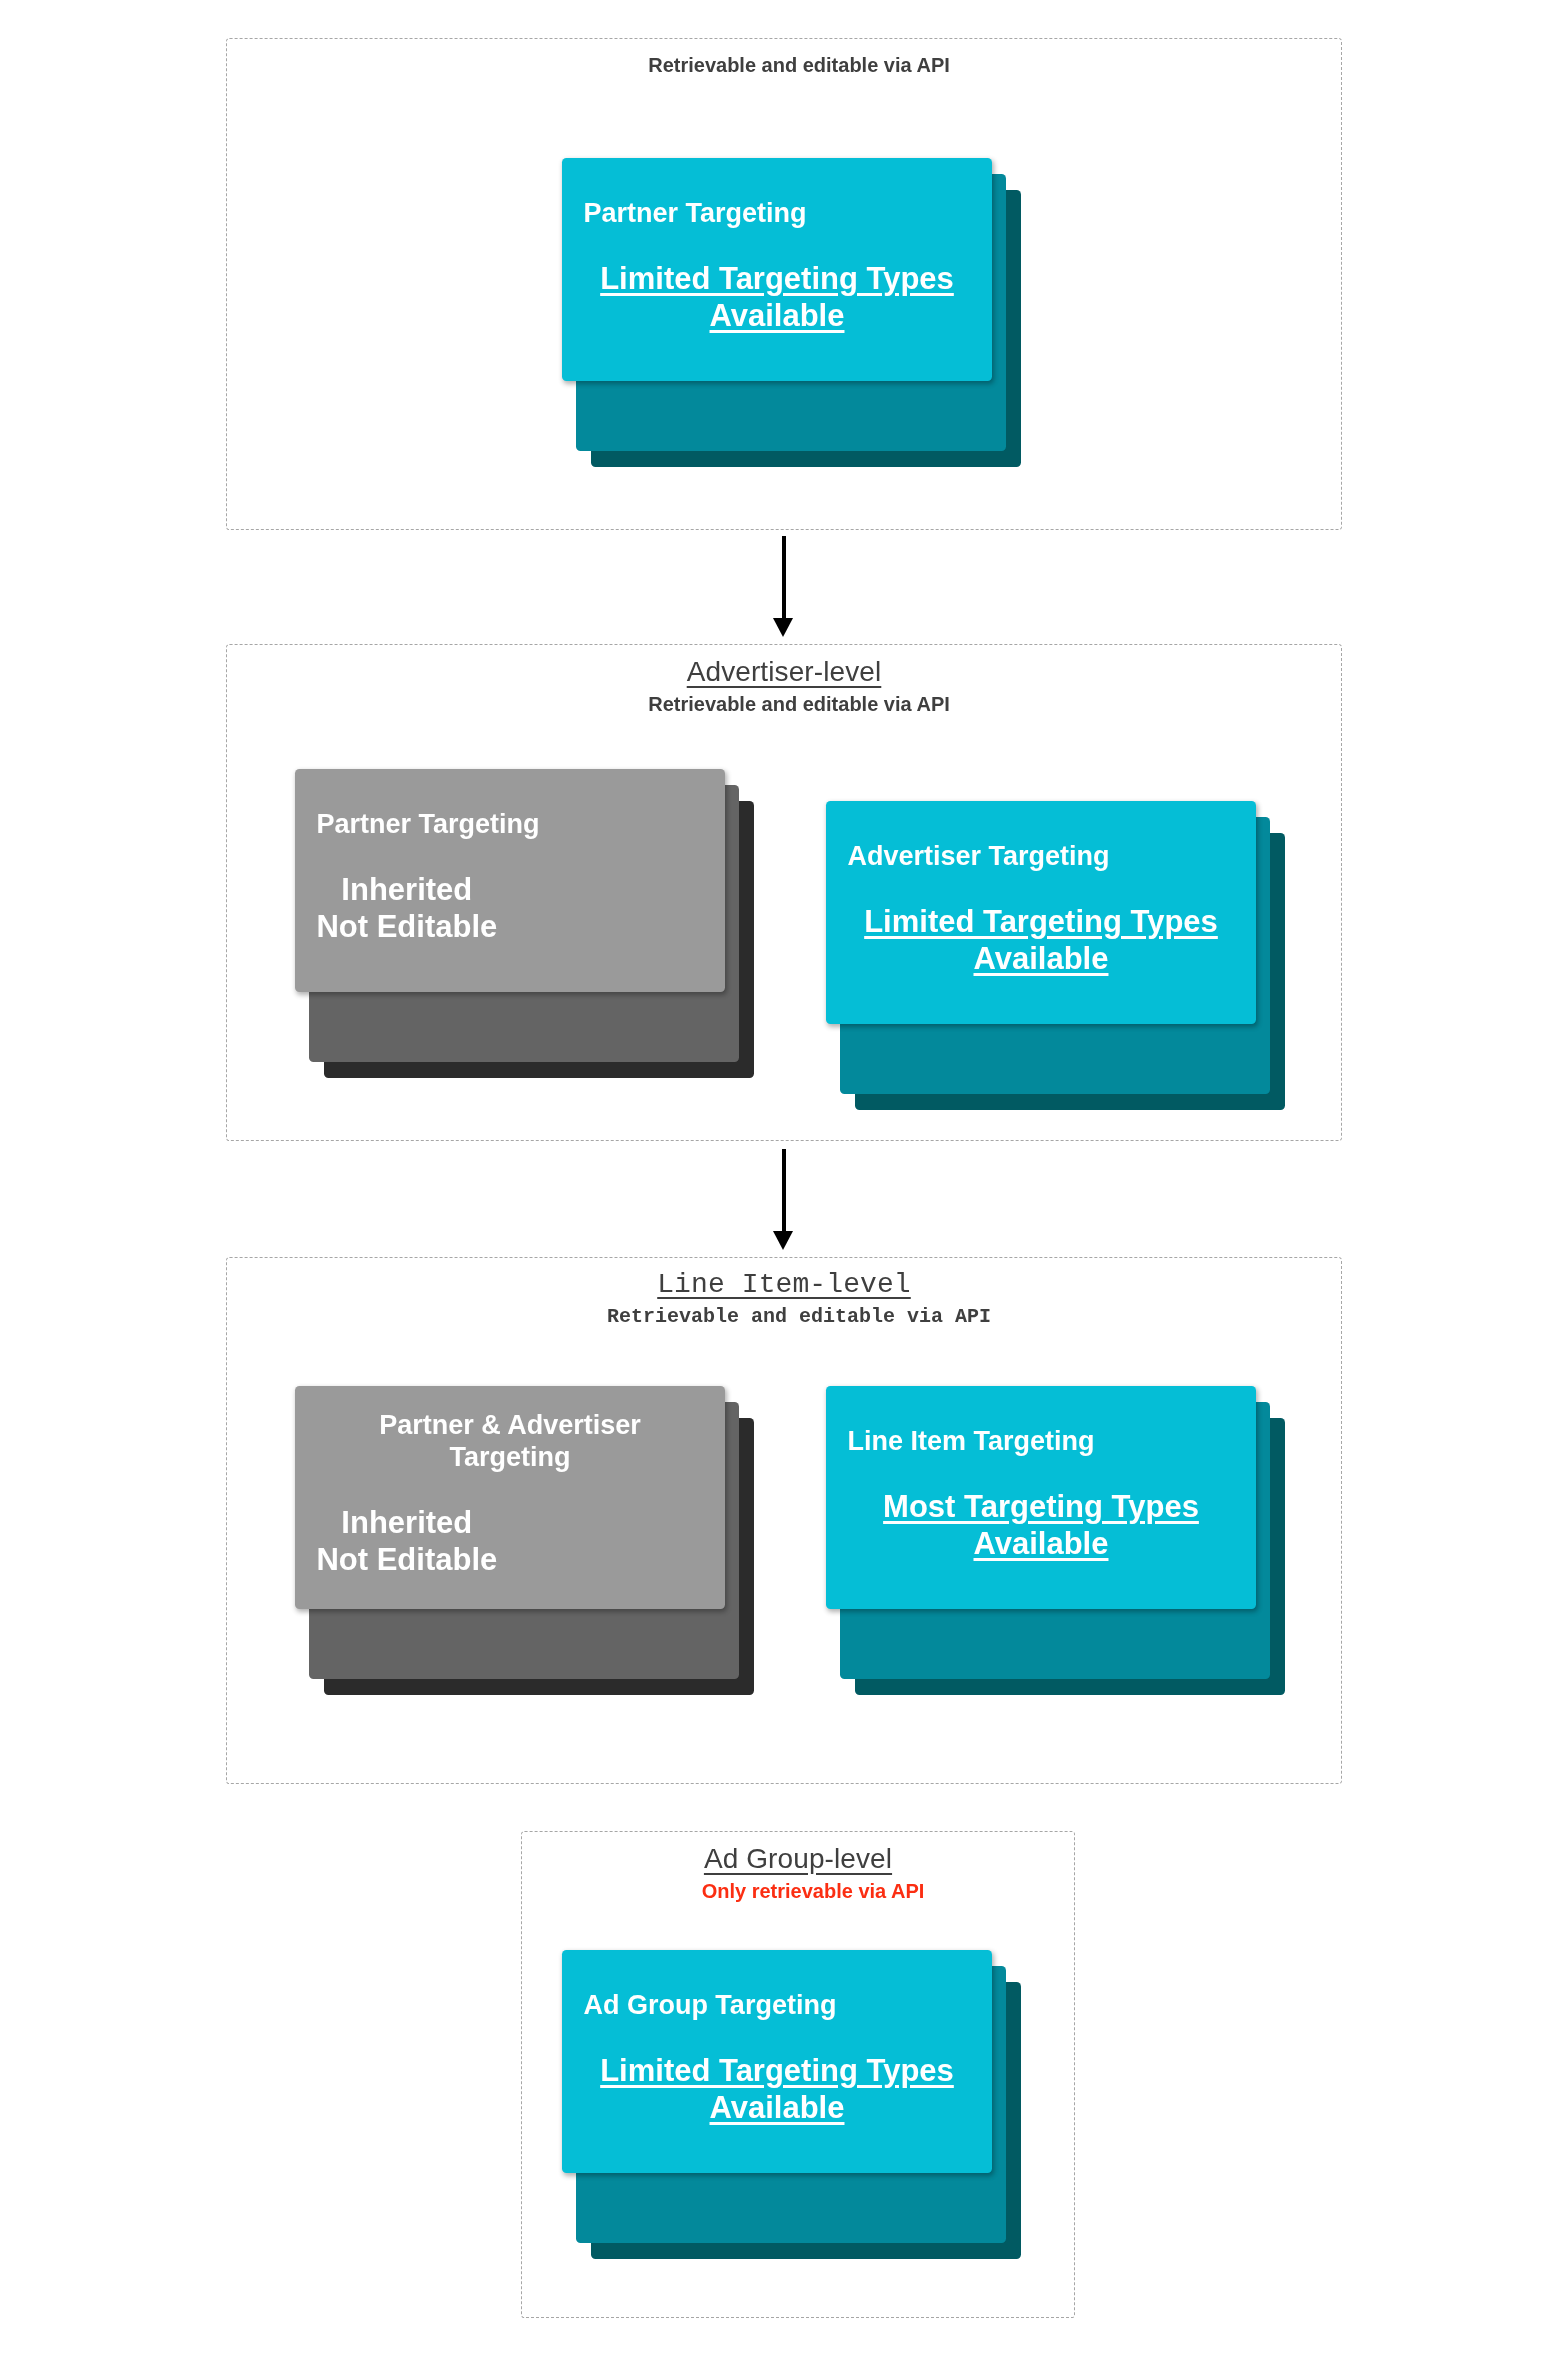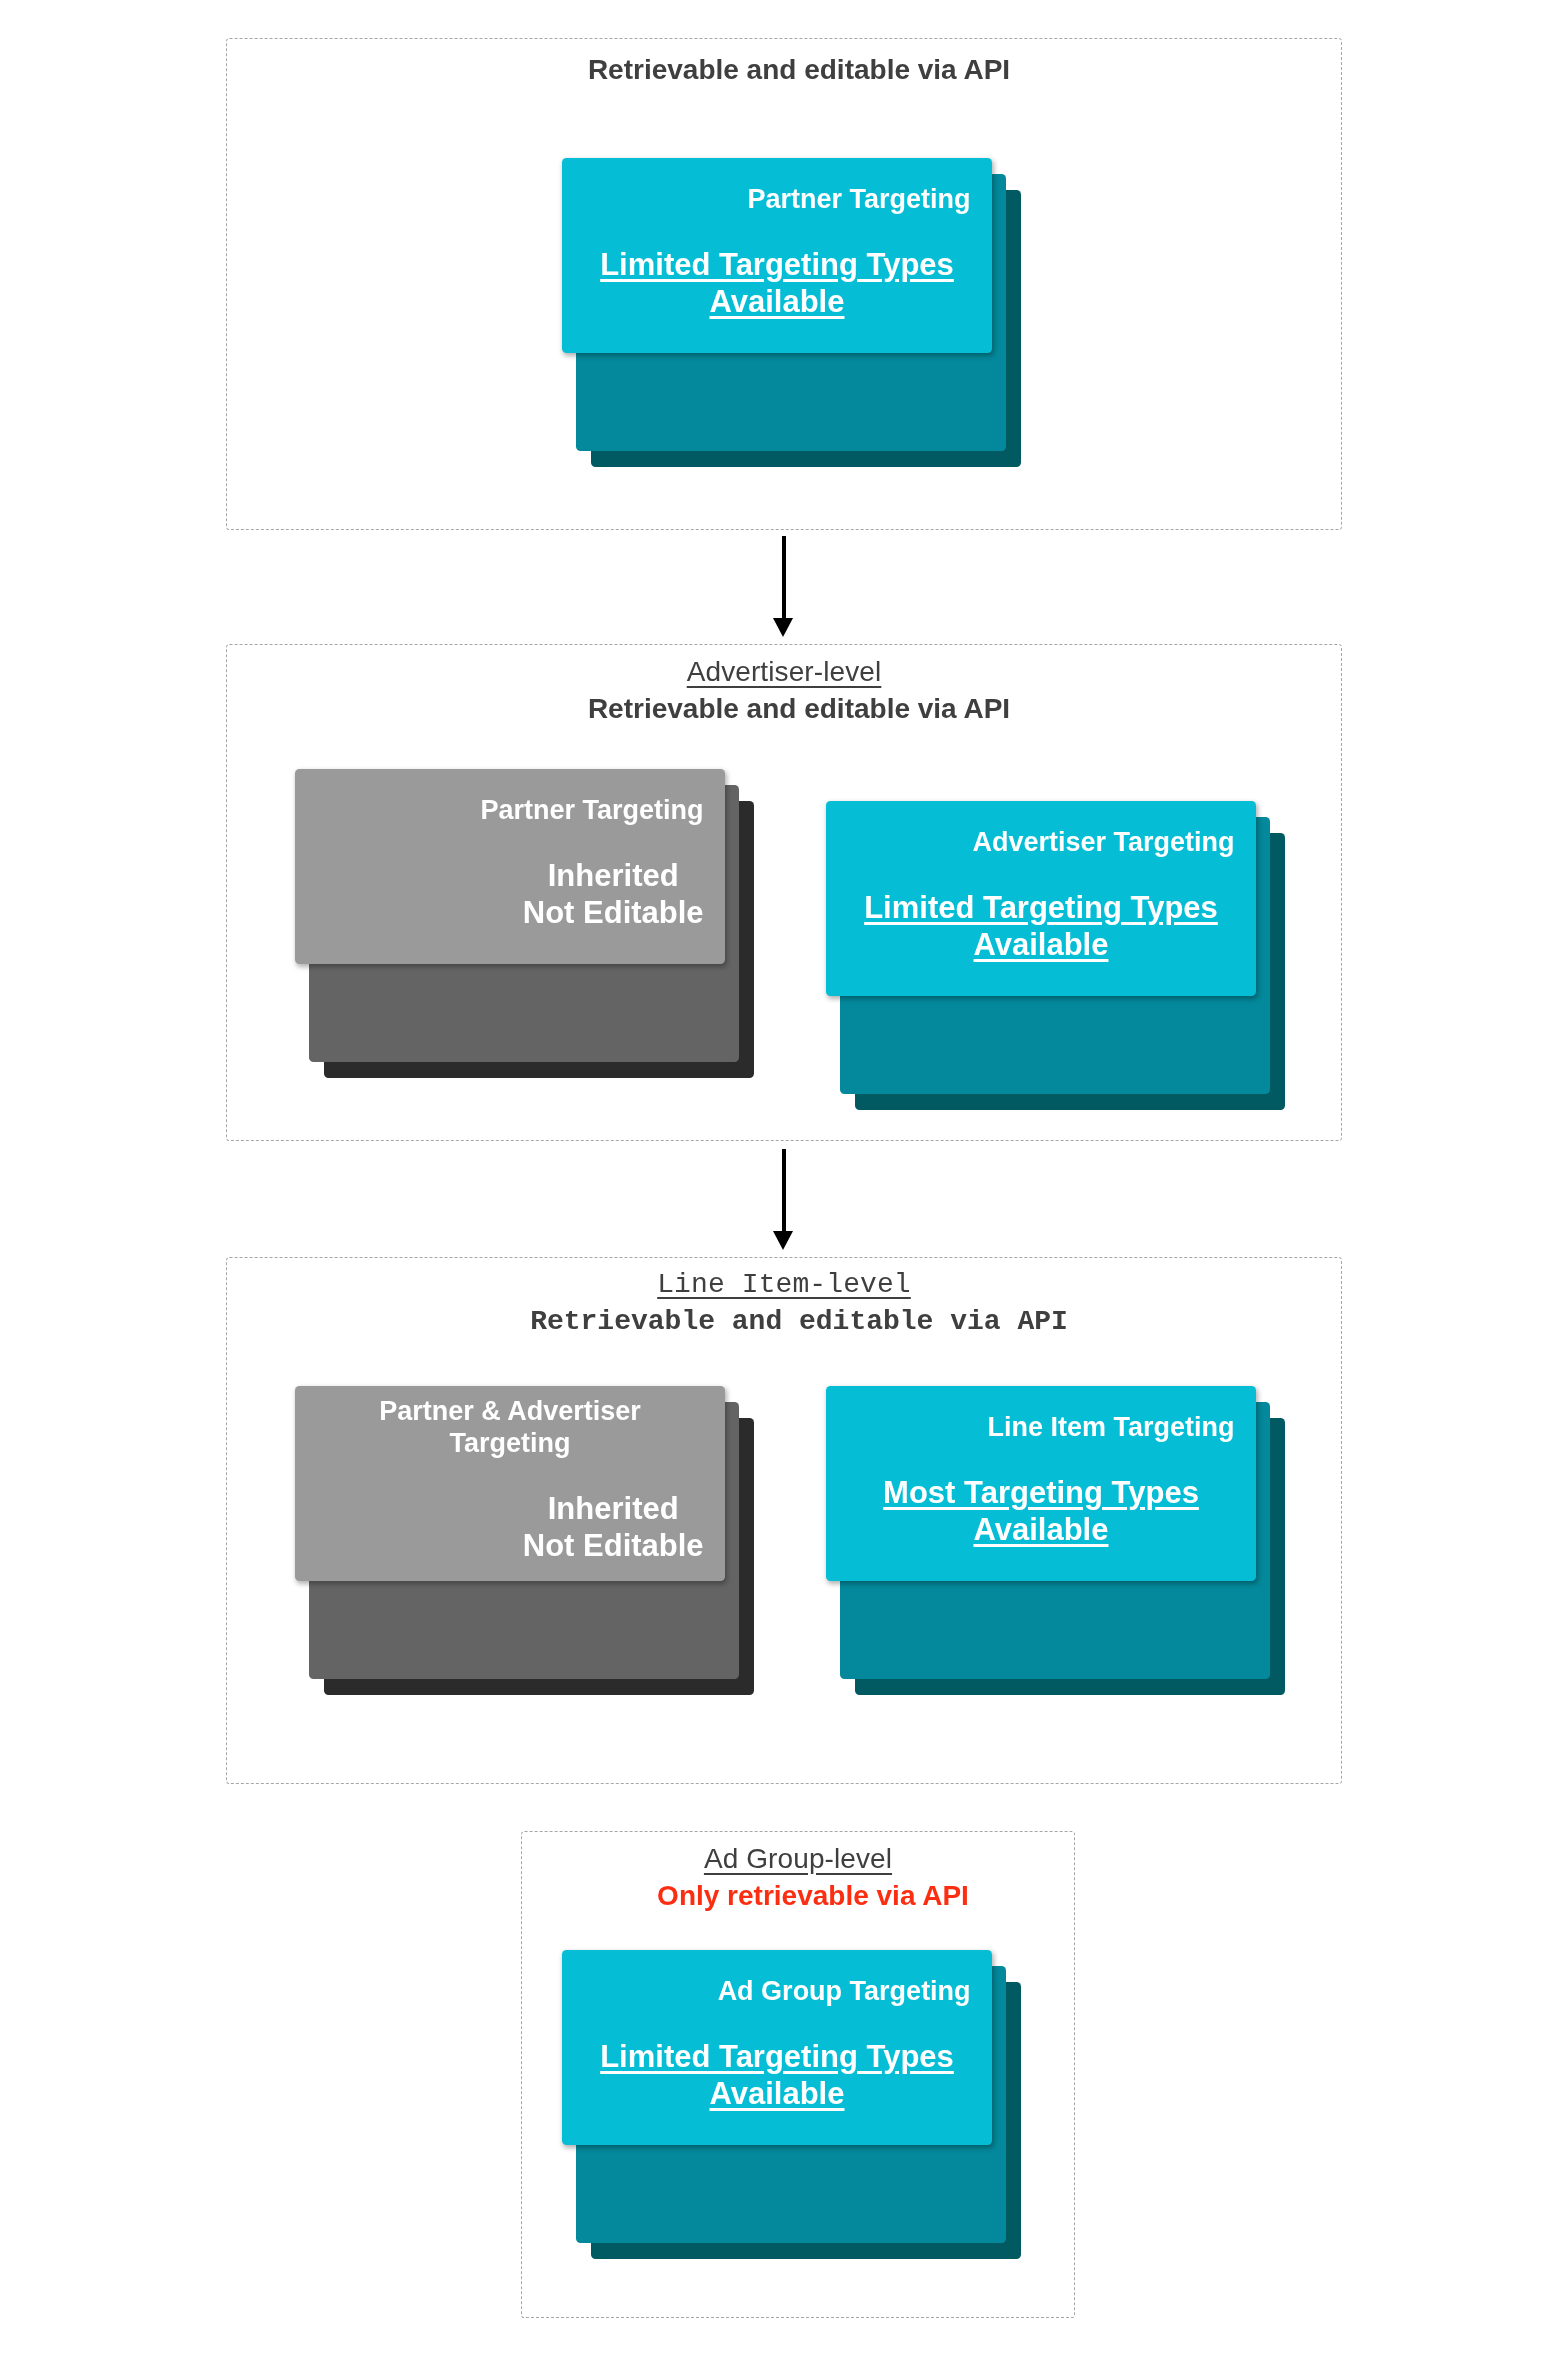--- a/index.html
+++ b/index.html
@@ -39,21 +39,21 @@
     font-size: 28px;
     font-weight: 400;
     color: #3f3f3f;
     text-decoration: underline;
     text-underline-offset: 4.5px;
     letter-spacing: 0.1px;
   }
 
   .level-access {
     display: block;
-    font-size: 28px;
+    font-size: 20px;
     font-weight: bold;
     color: #3f3f3f;
     margin-top: 5.4px;
     margin-left: 30px;
   }
 
   .level-access.danger { color: #fb2e12; }
 
   
   .card-stack {
@@ -78,24 +78,24 @@
     left: 14.3px;
     top: 16px;
     width: 430px;
     height: 277px;
   }
 
   .layer-front {
     left: 0;
     top: 0;
     width: 430px;
-    height: 195px;
+    height: 223px;
     display: flex;
     flex-direction: column;
-    align-items: flex-end;
+    align-items: flex-start;
     justify-content: center;
     padding: 9px 21.4px 16px;
     box-shadow: 1.8px 2.7px 5.4px rgba(0,0,0,0.30);
   }
 
   
   .cyan .layer-front { background: #05bed6; }
   .cyan .layer-mid   { background: #03899b; }
   .cyan .layer-back  { background: #015a62; }
 

